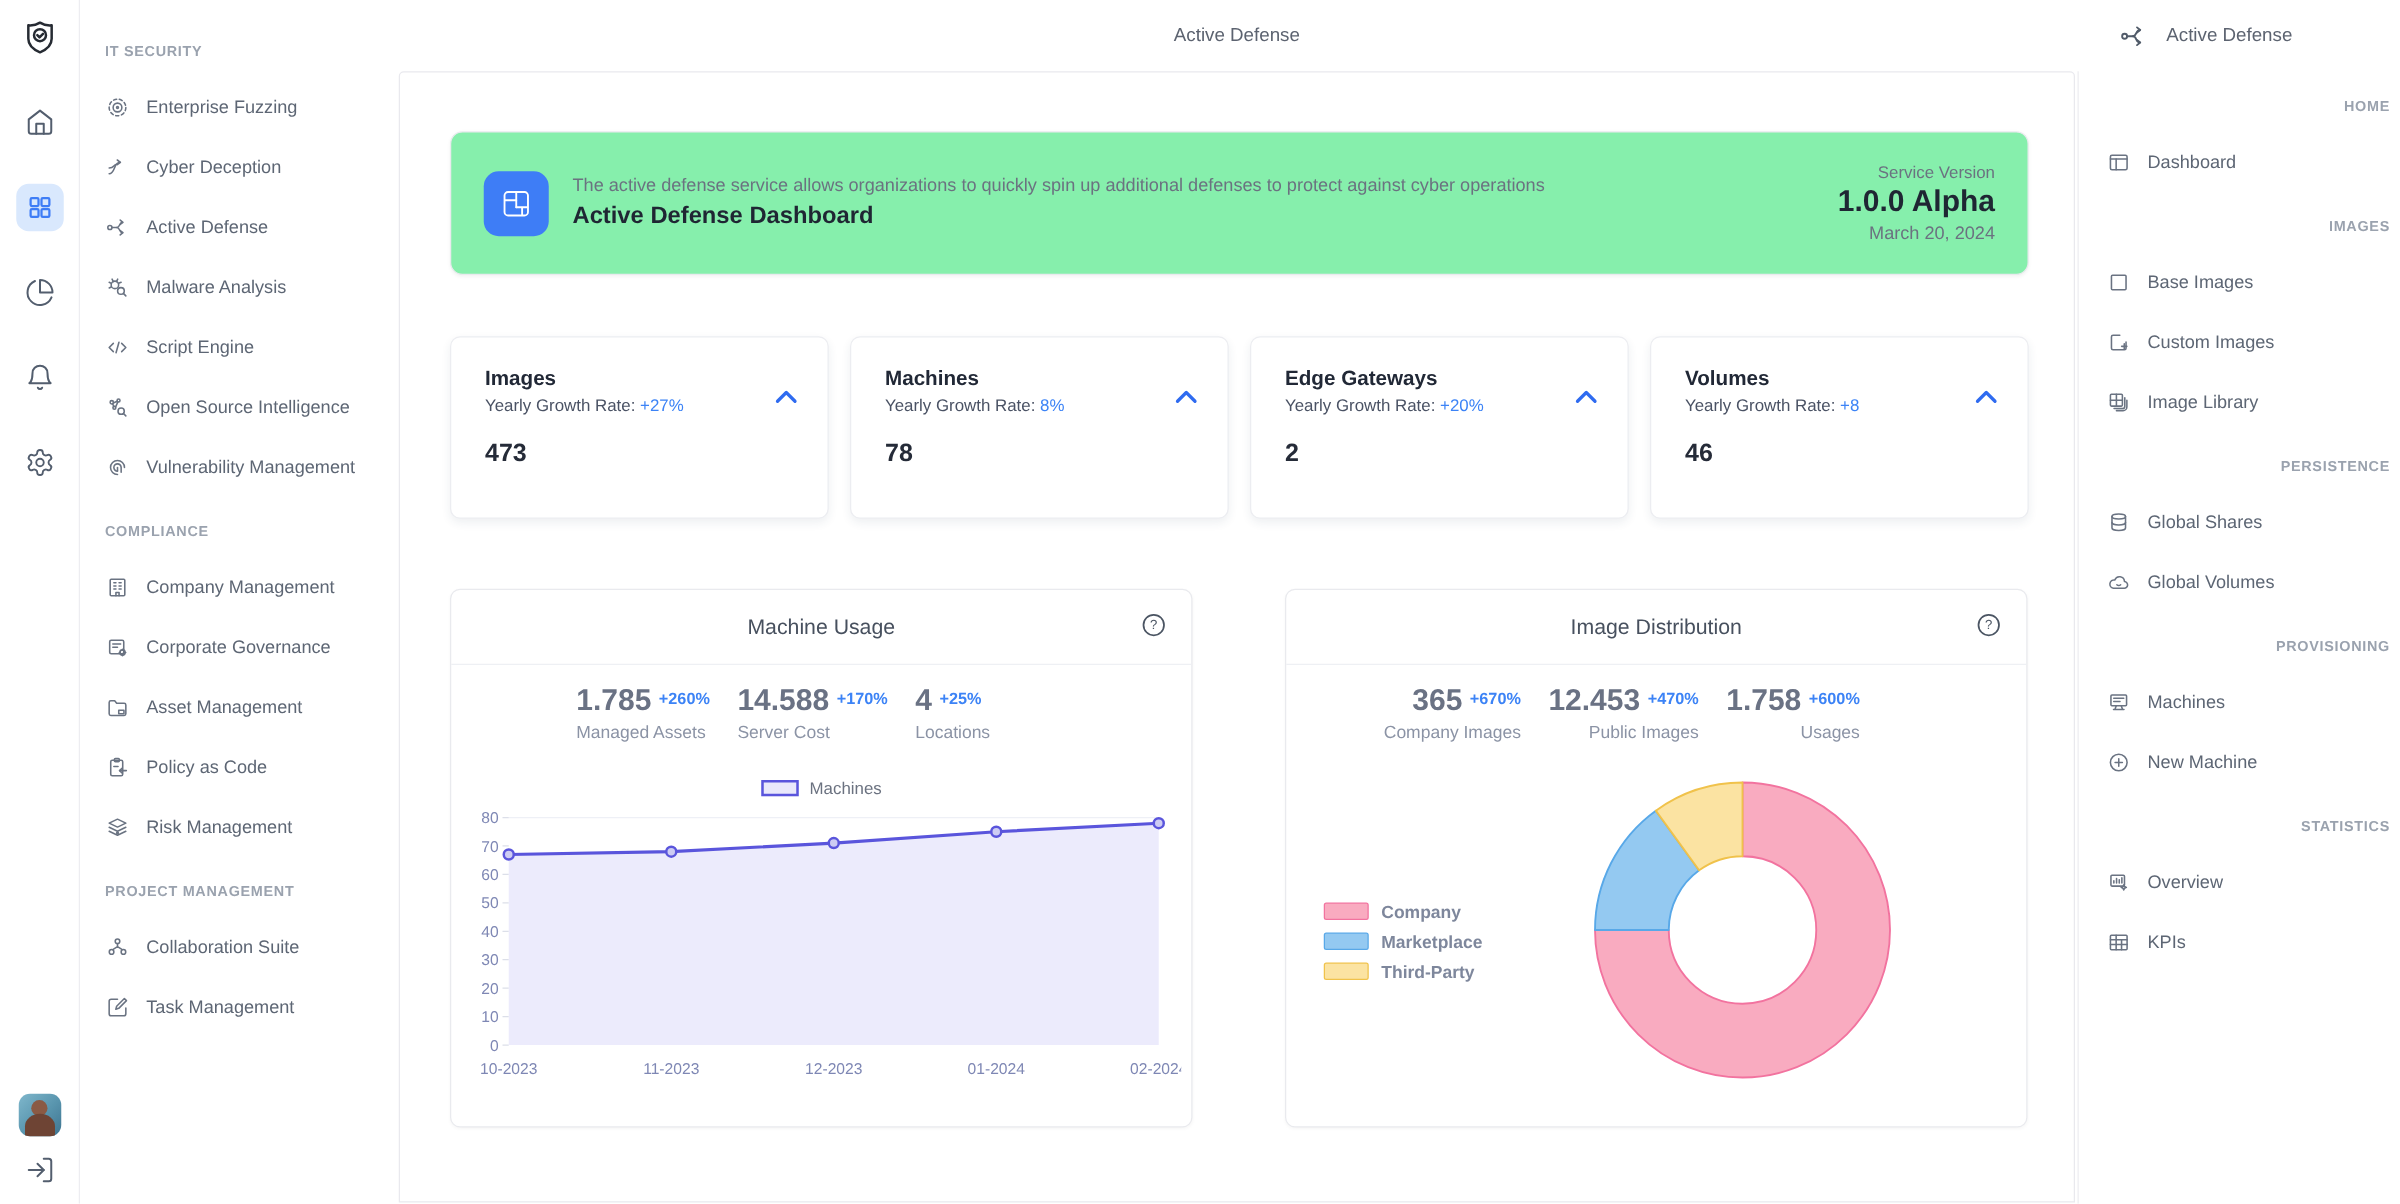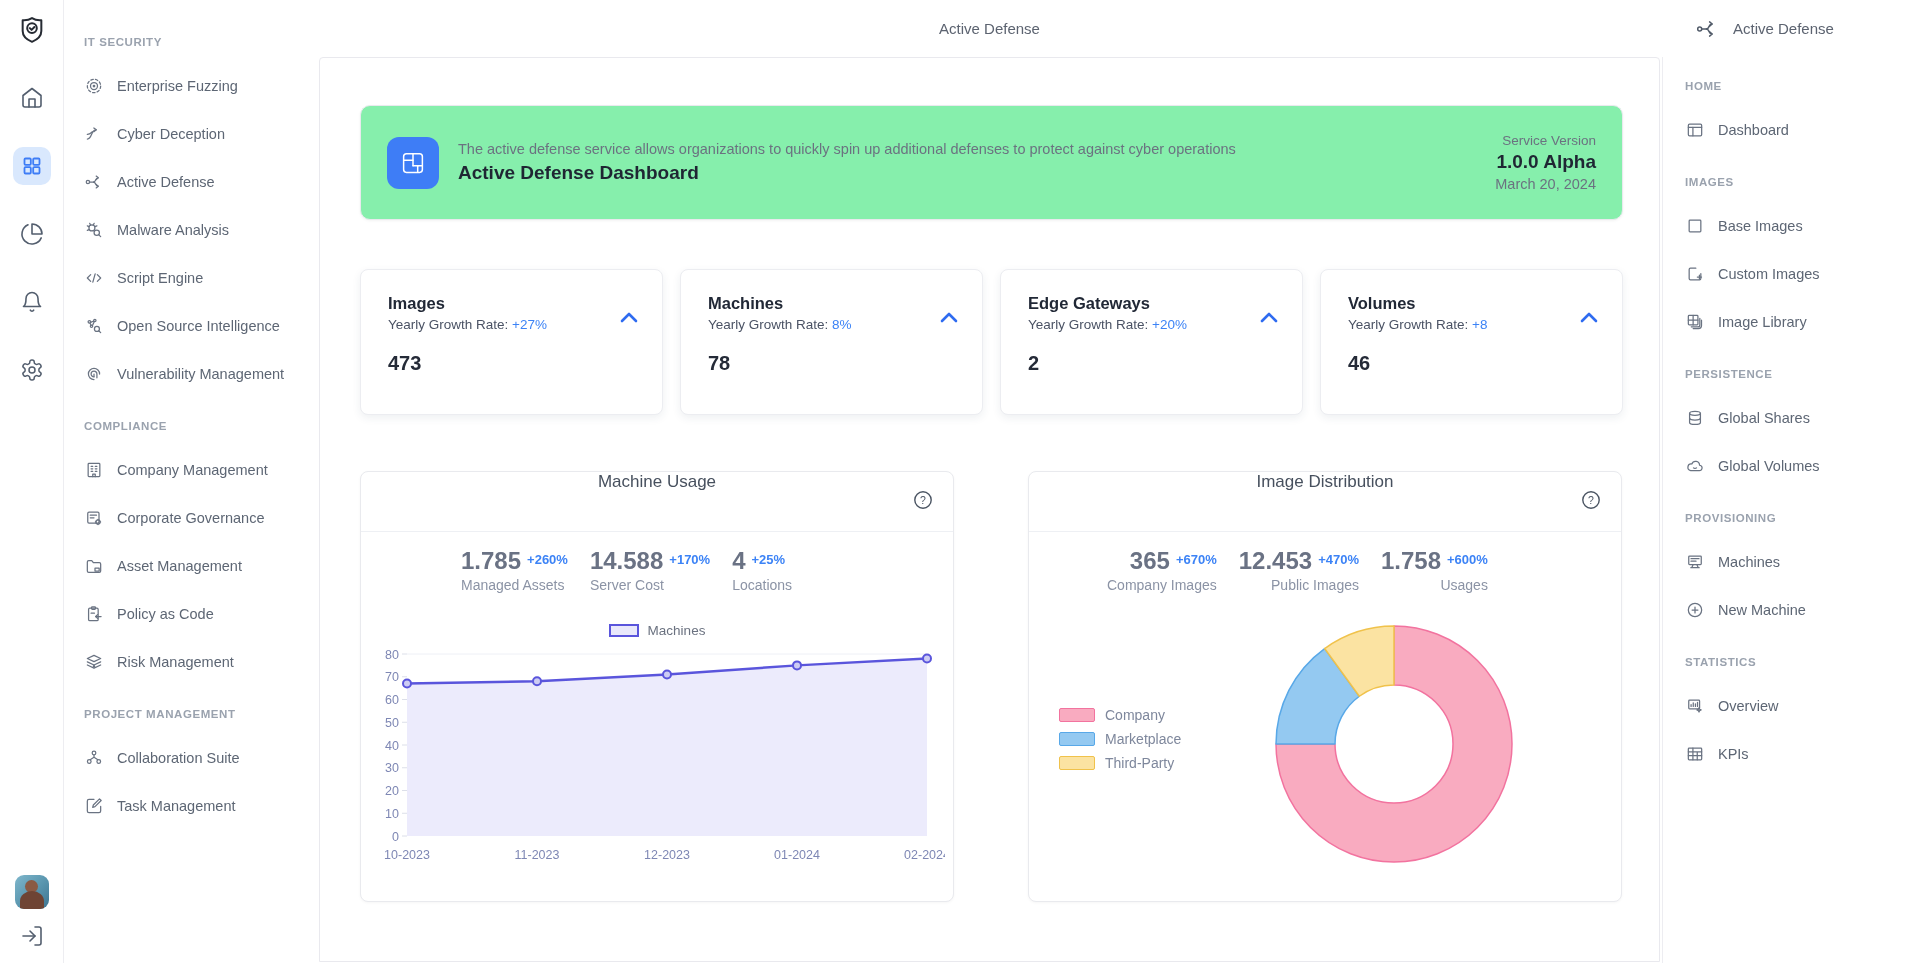--- a/index.html
+++ b/index.html
@@ -46,70 +46,70 @@
     box-shadow:0 1px 3px rgba(0,0,0,0.05); display:flex; align-items:center; padding:0 26px; }
   .banner-icon { width:52px; height:52px; border-radius:12px; background:#3e7df6; flex-shrink:0;
     display:flex; align-items:center; justify-content:center; }
   .banner-icon svg { width:30px; height:30px; stroke:#fff; fill:none; stroke-width:1.6;
     stroke-linecap:round; stroke-linejoin:round; }
   .banner-text { margin-left:19px; }
   .banner-desc { font-size:14.5px; color:#6b7280; }
   .banner-title { font-size:19px; font-weight:700; color:#1f2633; margin-top:5px; }
   .banner-version { margin-left:auto; text-align:right; }
   .bv-label { font-size:13.5px; color:#6b7280; }
-  .bv-version { font-size:19px; font-weight:700; color:#1f2633; margin:3px 0; }
+  .bv-version { font-size:24px; font-weight:700; color:#1f2633; margin:3px 0; }
   .bv-date { font-size:14.5px; color:#6b7280; }
 
   
   .stats-row { display:flex; gap:17px; margin-top:49px; }
   .stat-card { flex:1; height:146px; background:#fff; border:1px solid #ecedf1; border-radius:8px;
     box-shadow:0 3px 8px rgba(40,60,90,0.08); padding:24px 24px 0 27px; position:relative; }
   .stat-title { font-size:16.5px; font-weight:700; color:#212836; }
   .stat-sub { font-size:13.5px; color:#4a5264; margin-top:4px; }
   .stat-sub .blue { color:#3c83f6; }
   .stat-value { font-size:20px; font-weight:700; color:#252b38; margin-top:20px; }
   .stat-chevron { position:absolute; right:22px; top:38px; cursor:pointer; }
 
   
   .charts-row { display:flex; gap:74px; margin-top:56px; }
   .chart-card { width:594px; height:431px; background:#fff; border:1px solid #e9eaee;
     border-radius:8px; box-shadow:0 1px 3px rgba(0,0,0,0.04); position:relative; }
-  .chart-header { height:60px; border-bottom:1px solid #eef0f4; display:flex; align-items:flex-start;
+  .chart-header { height:60px; border-bottom:1px solid #eef0f4; display:flex; align-items:center;
     justify-content:center; font-size:17px; font-weight:500; color:#47505e; position:relative; }
   .help-icon { position:absolute; right:20px; top:18px; cursor:pointer; }
   .chart-stats { display:flex; gap:22px; margin-top:15px; }
   .chart-stats.mu { padding-left:100px; }
   .chart-stats.id { padding-left:78px;text-align:right; }
   .cstat-value { font-size:24px; font-weight:700; color:#6a7284; }
   .cstat-delta { font-size:13px; font-weight:700; color:#3c83f6; margin-left:6px;
     position:relative; top:-5px; }
   .cstat-label { font-size:14px; color:#8b93a5; margin-top:2px; }
   .line-legend { display:flex; align-items:center; justify-content:center; gap:9px;
     margin-top:30px; cursor:pointer; }
   .line-legend-box { width:30px; height:13px; border:2px solid #5a55dc; background:#e9e8fb; }
   .line-legend-label { font-size:13.5px; color:#6b7280; }
   .line-chart-svg { margin:6px 0 0 6px; }
   .axis-label { font-size:12.5px; fill:#7e87b4; }
 
   .donut-body { position:relative; height:298px; }
-  .donut-legend { position:absolute; left:30px; top:114px; display:flex; flex-direction:column;
-    gap:8px; }
+  .donut-legend { position:absolute; left:30px; top:128px; display:flex; flex-direction:column;
+    gap:8px;font-weight:bold; }
   .donut-legend-row { display:flex; align-items:center; gap:10px; cursor:pointer; }
   .legend-swatch { width:36px; height:14px; border-radius:2px; border:1.5px solid #ccc; }
   .legend-text { font-size:14px; color:#7e879c; }
   .donut-svg { position:absolute; left:243px; top:29px; }
 
   
   .right-col { width:258px; flex-shrink:0; display:flex; flex-direction:column; }
   .right-header { height:57px; display:flex; align-items:center; gap:14px; padding-left:33px;
     cursor:pointer; }
   .right-header svg { width:24px; height:24px; stroke:#515b69; fill:none; stroke-width:1.5;
     stroke-linecap:round; stroke-linejoin:round; }
   .right-header-label { font-size:15px; color:#5c6370; }
-  .right-nav { flex:1; border-left:1px solid #ededf1; padding:23px 8px 0 22px; overflow:hidden; }
+  .right-nav { flex:1; border-left:1px solid #ededf1; padding:23px 8px 0 22px; overflow:hidden;text-align:right; }
 </style>
 </head>
 <body>
 
 <div class="rail">
   <div class="rail-logo">
     <svg width="32" height="32" viewBox="0 0 24 24" fill="none" stroke="#262b33" stroke-width="1.5" stroke-linecap="round" stroke-linejoin="round">
       <path d="M12 3.1 C14 4.4 16.5 4.9 19 4.7 V12.8 c0 3.9 -2.8 6.4 -7 8.1 c-4.2 -1.7 -7 -4.2 -7 -8.1 V4.7 C7.5 4.9 10 4.4 12 3.1 Z"></path>
       <circle cx="12" cy="10.6" r="3.6"></circle>
       <polyline points="10.4,10.6 11.7,11.9 13.8,9.8"></polyline>

